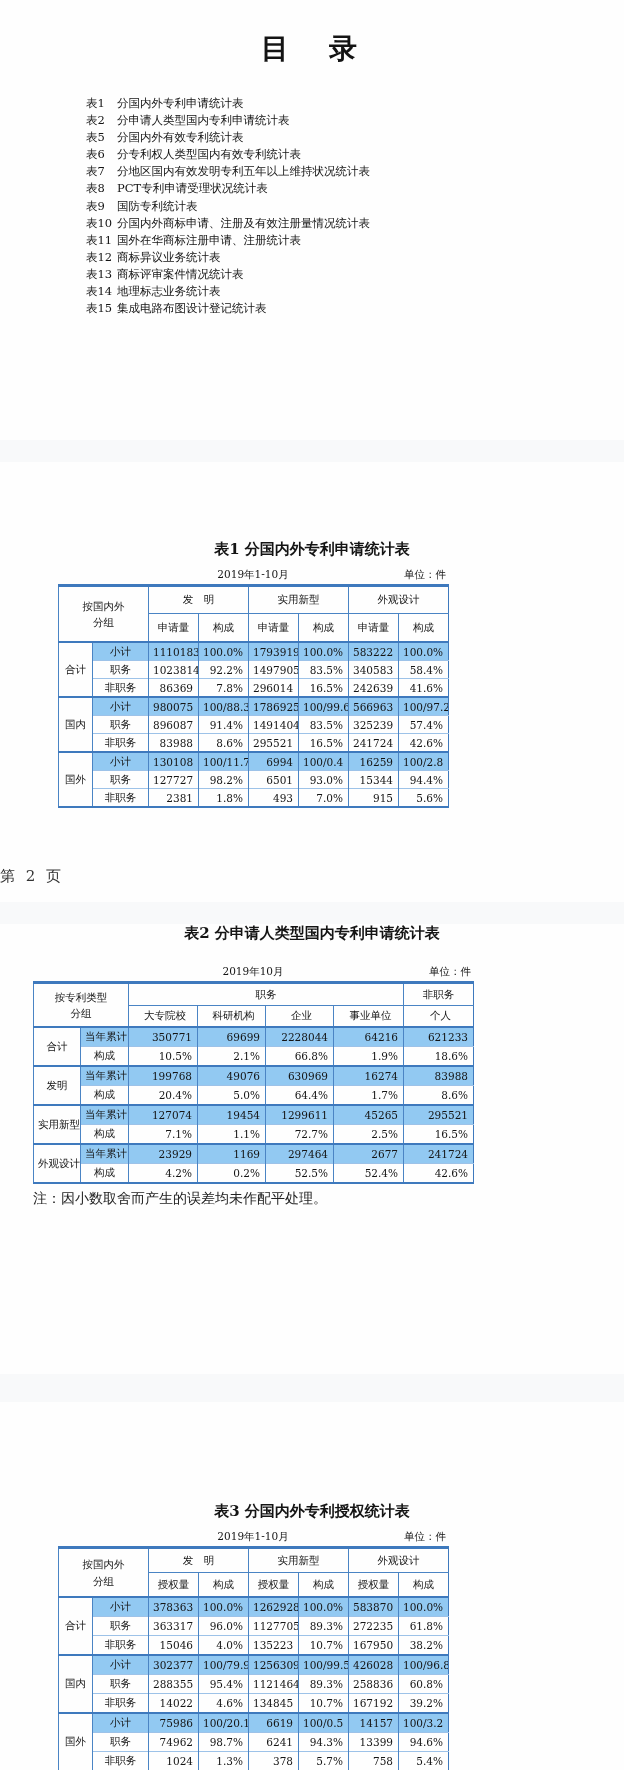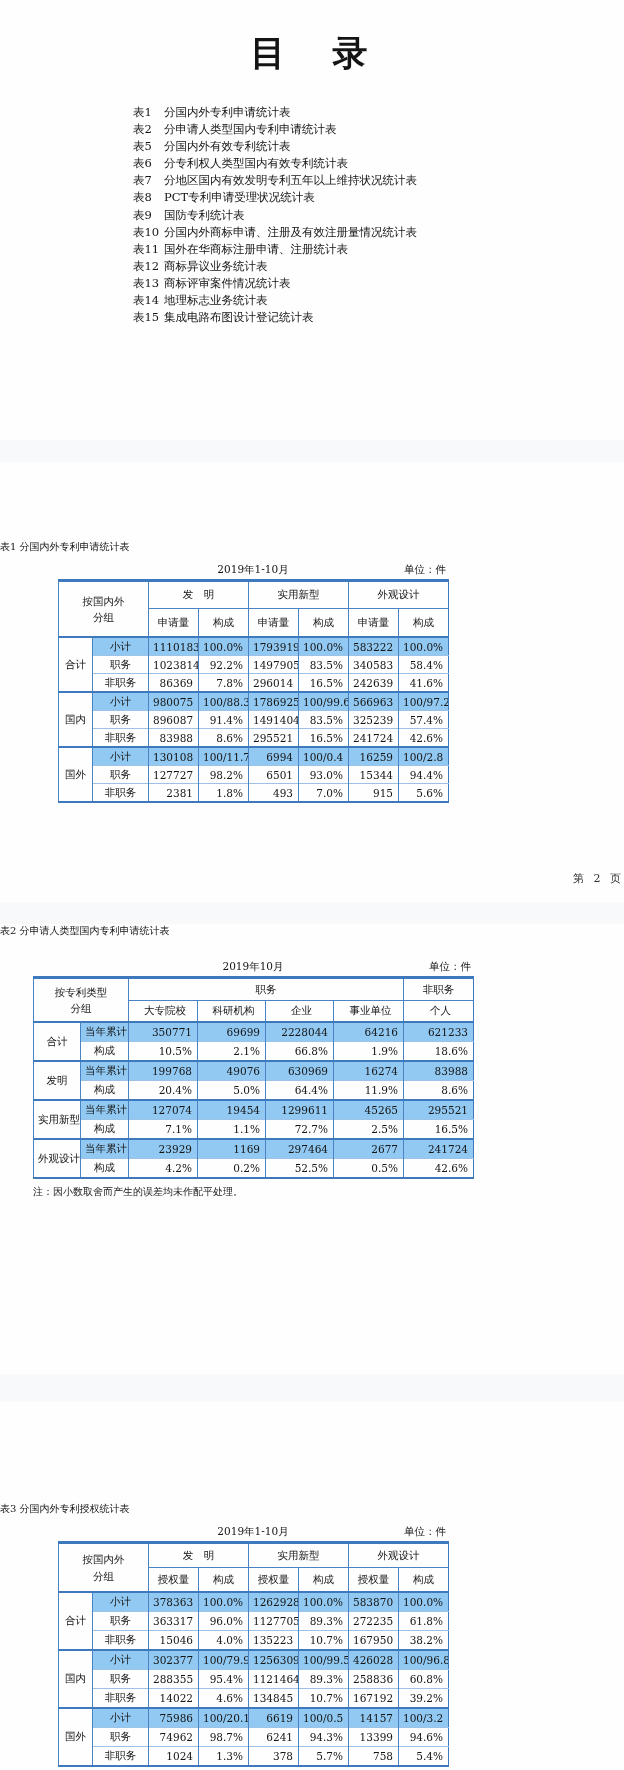--- a/index.html
+++ b/index.html
@@ -12,30 +12,30 @@
   }
   .sheet{width:624px;}
   .page{position:relative;background:#fefefe;overflow:hidden;}
   .page-gap{height:22px;background:#f8f9fa;}
   .gap3{height:28px;}
 
   
   .doc-title{
     margin-top:30px;
     text-align:center;
-    font-size:35px;
+    font-size:28px;
     font-weight:bold;
     letter-spacing:6px;
   }
   .toc{margin:27px 0 0 86px;font-size:11.5px;line-height:17.1px;}
   .toc-item{display:flex;}
-  .toc-num{width:31px;flex:none;margin-left:47px;}
+  .toc-num{width:31px;flex:none;}
 
   
-  .tbl-title{text-align:left;font-size:10px;font-weight:normal;}
+  .tbl-title{text-align:center;font-size:15px;font-weight:bold;}
   .tblwrap{position:relative;}
   .w13{margin-left:58px;width:390px;}
   .w2{margin-left:33px;width:440px;}
   .meta{position:relative;height:16px;font-size:10.5px;}
   .meta .period{position:absolute;left:0;right:0;text-align:center;}
   .meta .unit{position:absolute;right:2px;top:0;}
 
   table{
     width:100%;
     border-collapse:collapse;
@@ -60,24 +60,24 @@
   tbody tr:first-child td{border-top:2.5px solid #3e79bd;}
   .gh{white-space:pre-line;line-height:1.55;vertical-align:middle;}
   .grp,.lab{text-align:center;}
   .num{text-align:right;padding-right:5px;}
   tr.hl .lab,tr.hl .num{background:#92c9f2;}
 
   .t1 .h1 th{height:26px;} .t1 .h2 th{height:27px;} .t1 tbody td{height:17px;}
   .t2 .h1 th{height:21px;} .t2 .h2 th{height:20px;padding-left:8px;} .t2 tbody td{height:18px;}
   .t3 .h1 th{height:23px;} .t3 .h2 th{height:23px;} .t3 tbody td{height:18px;}
 
-  .note{margin:6px 0 0 33px;font-size:10px;color:#222;}
+  .note{margin:6px 0 0 33px;font-size:14px;color:#222;}
   .pfoot{
-    position:absolute;left:0;right:0;text-align:right;
-    font-size:11px;letter-spacing:3px;color:#333;
+    position:absolute;left:0;right:0;text-align:left;
+    font-size:15px;letter-spacing:3px;color:#333;
   }
   .pf2{bottom:16px;} .pf3{bottom:26px;}
 
   .mt-title-p2{margin-top:78px;}
   .mt-title-p3{}
   .mt-title-p4{margin-top:100px;}
   .mt-meta-p2{margin-top:9px;}
   .mt-meta-p3{margin-top:22px;}
   .mt-meta-p4{margin-top:9px;}
 
@@ -333,21 +333,21 @@
               <td class="num">49076</td>
               <td class="num">630969</td>
               <td class="num">16274</td>
               <td class="num">83988</td>
             </tr>
             <tr class="">
               <td class="lab">构成</td>
               <td class="num">20.4%</td>
               <td class="num">5.0%</td>
               <td class="num">64.4%</td>
-              <td class="num">11.9%</td>
+              <td class="num">1.7%</td>
               <td class="num">8.6%</td>
             </tr>
             <tr class="hl gstart">
               <td rowspan="2" class="grp">实用新型</td>
               <td class="lab">当年累计</td>
               <td class="num">127074</td>
               <td class="num">19454</td>
               <td class="num">1299611</td>
               <td class="num">45265</td>
               <td class="num">295521</td>
@@ -367,21 +367,21 @@
               <td class="num">1169</td>
               <td class="num">297464</td>
               <td class="num">2677</td>
               <td class="num">241724</td>
             </tr>
             <tr class="">
               <td class="lab">构成</td>
               <td class="num">4.2%</td>
               <td class="num">0.2%</td>
               <td class="num">52.5%</td>
-              <td class="num">0.5%</td>
+              <td class="num">52.4%</td>
               <td class="num">42.6%</td>
             </tr>
           </tbody>
       </table>
     </div>
     <div class="note">注：因小数取舍而产生的误差均未作配平处理。</div>
   </div>
 
   <div class="page-gap gap3"></div>
 

